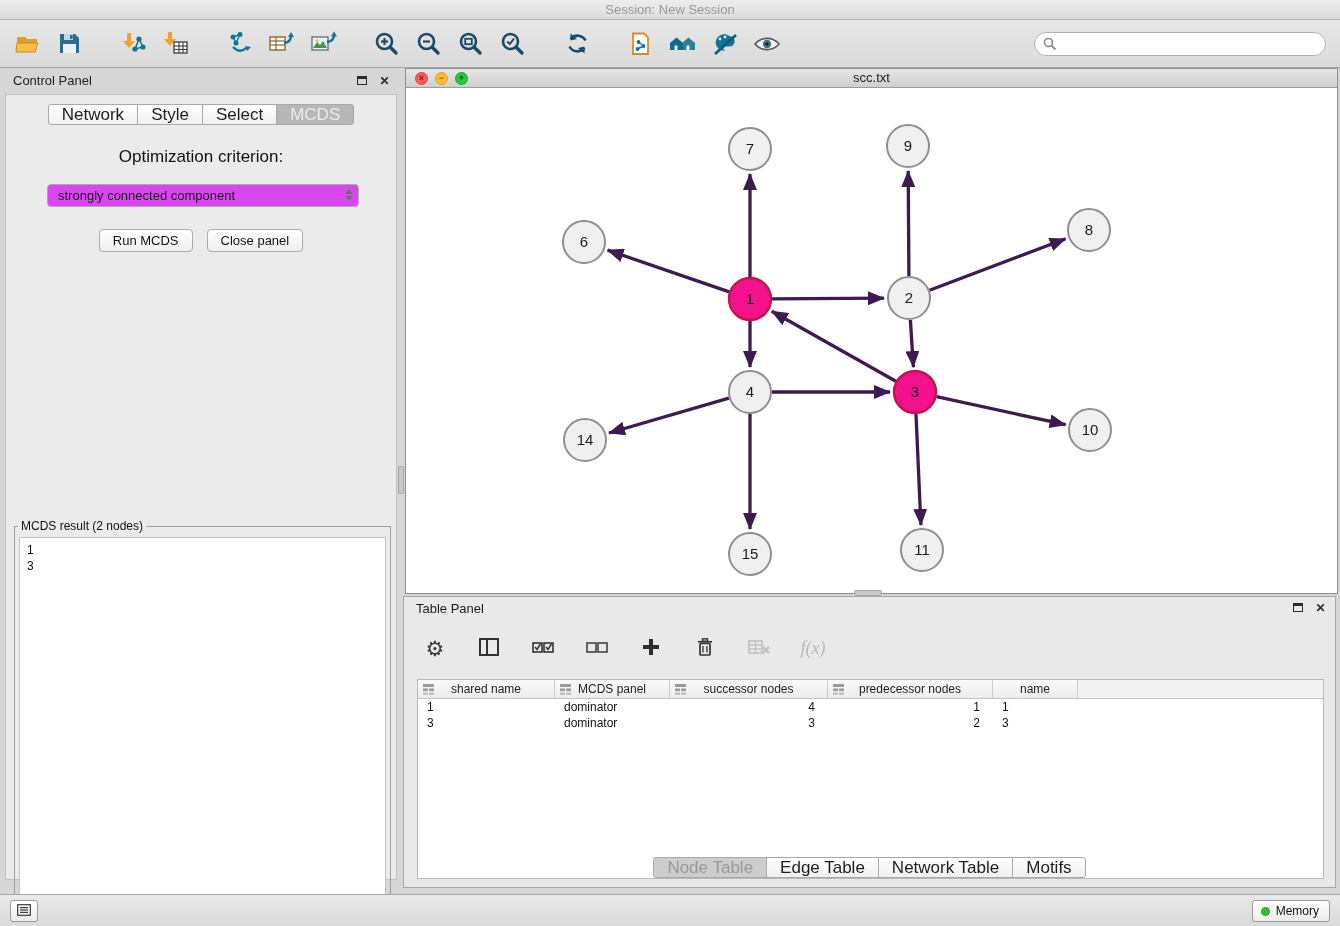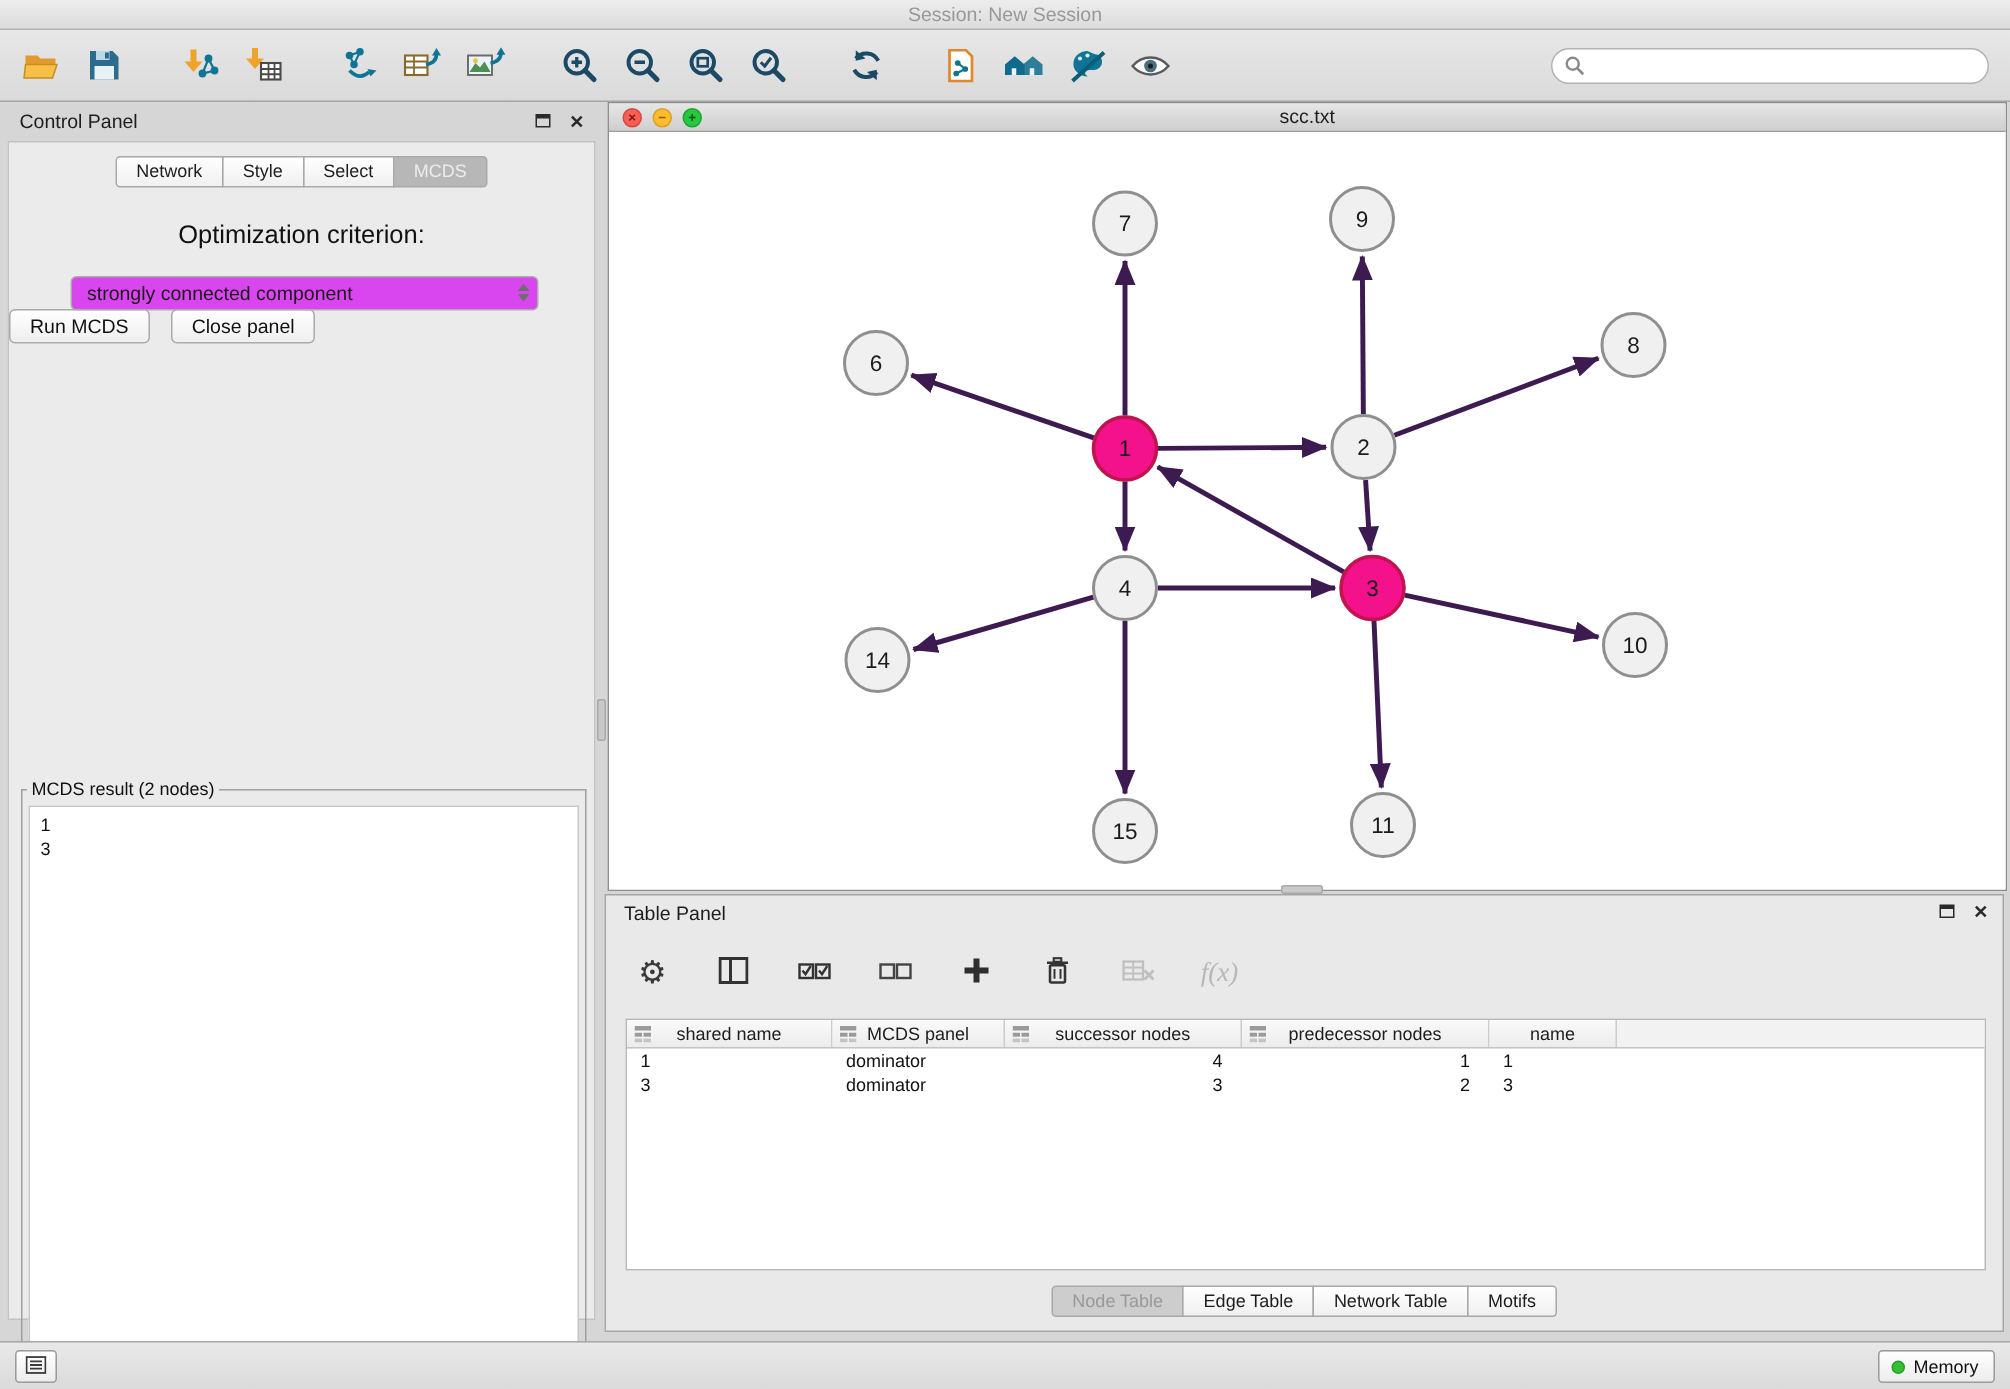--- a/index.html
+++ b/index.html
@@ -28,35 +28,35 @@
   
   .control-panel { position:absolute; left:3px; top:70px; width:396px; height:812px; }
   .cp-header { height:24px; position:relative; font-size:13px; color:#1d1d1d; padding:3px 0 0 10px; }
   .panel-icons { position:absolute; right:8px; top:4px; display:flex; gap:10px; align-items:center; }
   .panel-icons .icn { width:13px; height:13px; display:flex; align-items:center; justify-content:center;
     font-size:12px; font-weight:bold; color:#2a2a2a; cursor:pointer; line-height:12px; }
   .float-box { width:10px; height:9px; border:1.5px solid #2a2a2a; border-top-width:3px; display:inline-block; }
   .cp-body { position:absolute; top:24px; left:2px; right:2px; bottom:2px;
     background:#ebebeb; border:1px solid #c2c2c2; }
   .tabs-row { display:flex; justify-content:center; margin-top:9px; }
-  .tab { height:21px; padding:0 13px; font-size:12px; line-height:19px; color:#1d1d1d;
+  .tab { height:21px; padding:0 13px; font-size:17px; line-height:19px; color:#1d1d1d;
     background:linear-gradient(#ffffff,#f0f0f0); border:1px solid #a9a9a9; margin-left:-1px; cursor:pointer; }
   .tab:first-child { border-radius:3px 0 0 3px; margin-left:0; }
   .tab:last-child { border-radius:0 3px 3px 0; }
   .tab.active-light { background:#b7b7b7; color:#ececec; }
   .tab.active-dim { background:#cdcdcd; color:#999; }
   .opt-label { text-align:center; font-size:17px; margin-top:22px; color:#111; }
   .dropdown { position:absolute; left:41px; top:89px; width:312px; height:23px; background:#d946ef;
     border:1px solid #ababab; border-radius:4px; font-size:13px; line-height:21px;
     padding:0 26px 0 10px; cursor:pointer; white-space:nowrap; overflow:hidden; }
   .dd-arrows { position:absolute; right:5px; top:4px; display:flex; flex-direction:column; align-items:center; gap:2px; }
   .dd-arrows i { display:block; width:0; height:0; border-left:4px solid transparent; border-right:4px solid transparent; }
   .dd-up { border-bottom:5px solid #6e6e6e; }
   .dd-down { border-top:5px solid #6e6e6e; }
-  .btn-row { position:absolute; top:111px; left:0; right:0; display:flex; gap:14px; }
+  .btn-row { position:absolute; top:134px; left:0; right:0; display:flex; justify-content:center; gap:14px; }
   .mac-btn { height:23px; padding:0 13px; background:linear-gradient(#ffffff,#efefef);
     border:1px solid #ababab; border-radius:4px; font-size:13px; color:#111; cursor:pointer; }
   fieldset.mcds-result { position:absolute; left:8px; top:424px; width:377px; height:382px;
     border:1px solid #9f9f9f; padding:0; }
   fieldset.mcds-result legend { font-size:12px; color:#111; padding:0 3px; margin-left:3px; background:#ebebeb; }
   .result-box { position:absolute; left:4px; right:4px; top:4px; bottom:4px; background:#fff; border:1px solid #c6c6c6; padding:4px 7px; }
   .result-line { font-size:12px; line-height:16px; color:#111; }
 
   
   .network-window { position:absolute; left:405px; top:68px; width:933px; height:526px;
@@ -78,21 +78,21 @@
   .h-grip { position:absolute; left:854px; top:590px; width:28px; height:6px; background:#c9c9c9; border:1px solid #a9a9a9; border-radius:2px; cursor:row-resize; }
 
   
   .table-panel { position:absolute; left:403px; top:596px; width:933px; height:292px; background:#e9e9e9; border:1px solid #a6a6a6; }
   .tp-header { height:24px; position:relative; font-size:13px; color:#1d1d1d; padding:4px 0 0 12px; }
   .tp-toolbar { position:absolute; top:28px; left:0; right:0; height:46px; display:flex; align-items:center; padding:0 16px; gap:24px; }
   .ttb { background:transparent; border:none; display:flex; align-items:center; justify-content:center;
     width:30px; height:32px; cursor:pointer; }
   .gear-glyph { font-size:21px; color:#3a3a3a; line-height:21px; }
   .fx-glyph { font-family:"Liberation Serif",serif; font-style:italic; font-size:18px; color:#b8b8b8; }
-  .table-region { position:absolute; left:13px; top:82px; width:907px; height:168px; background:#fff; border:1px solid #b8b8b8; }
+  .table-region { position:absolute; left:13px; top:82px; width:907px; height:200px; background:#fff; border:1px solid #b8b8b8; }
   .thead { display:flex; height:19px; background:#f2f2f2; border-bottom:1px solid #c4c4c4; }
   .th { position:relative; border-right:1px solid #cccccc; font-size:12px; color:#1d1d1d;
     display:flex; align-items:center; justify-content:center; background:linear-gradient(#fafafa,#ececec); cursor:pointer; }
   .th .mini { position:absolute; left:5px; top:4px; }
   .c0 { width:137px; } .c1 { width:115px; } .c2 { width:158px; } .c3 { width:165px; } .c4 { width:85px; }
   .trow { display:flex; height:16px; font-size:12px; color:#111; cursor:default; }
   .td { padding-top:1px; padding-left:9px; overflow:hidden; white-space:nowrap; }
   .td.num { text-align:right; padding-left:0; padding-right:13px; }
   .tp-tabs { position:absolute; bottom:9px; left:0; right:0; display:flex; justify-content:center;margin-top:22px; }
 

